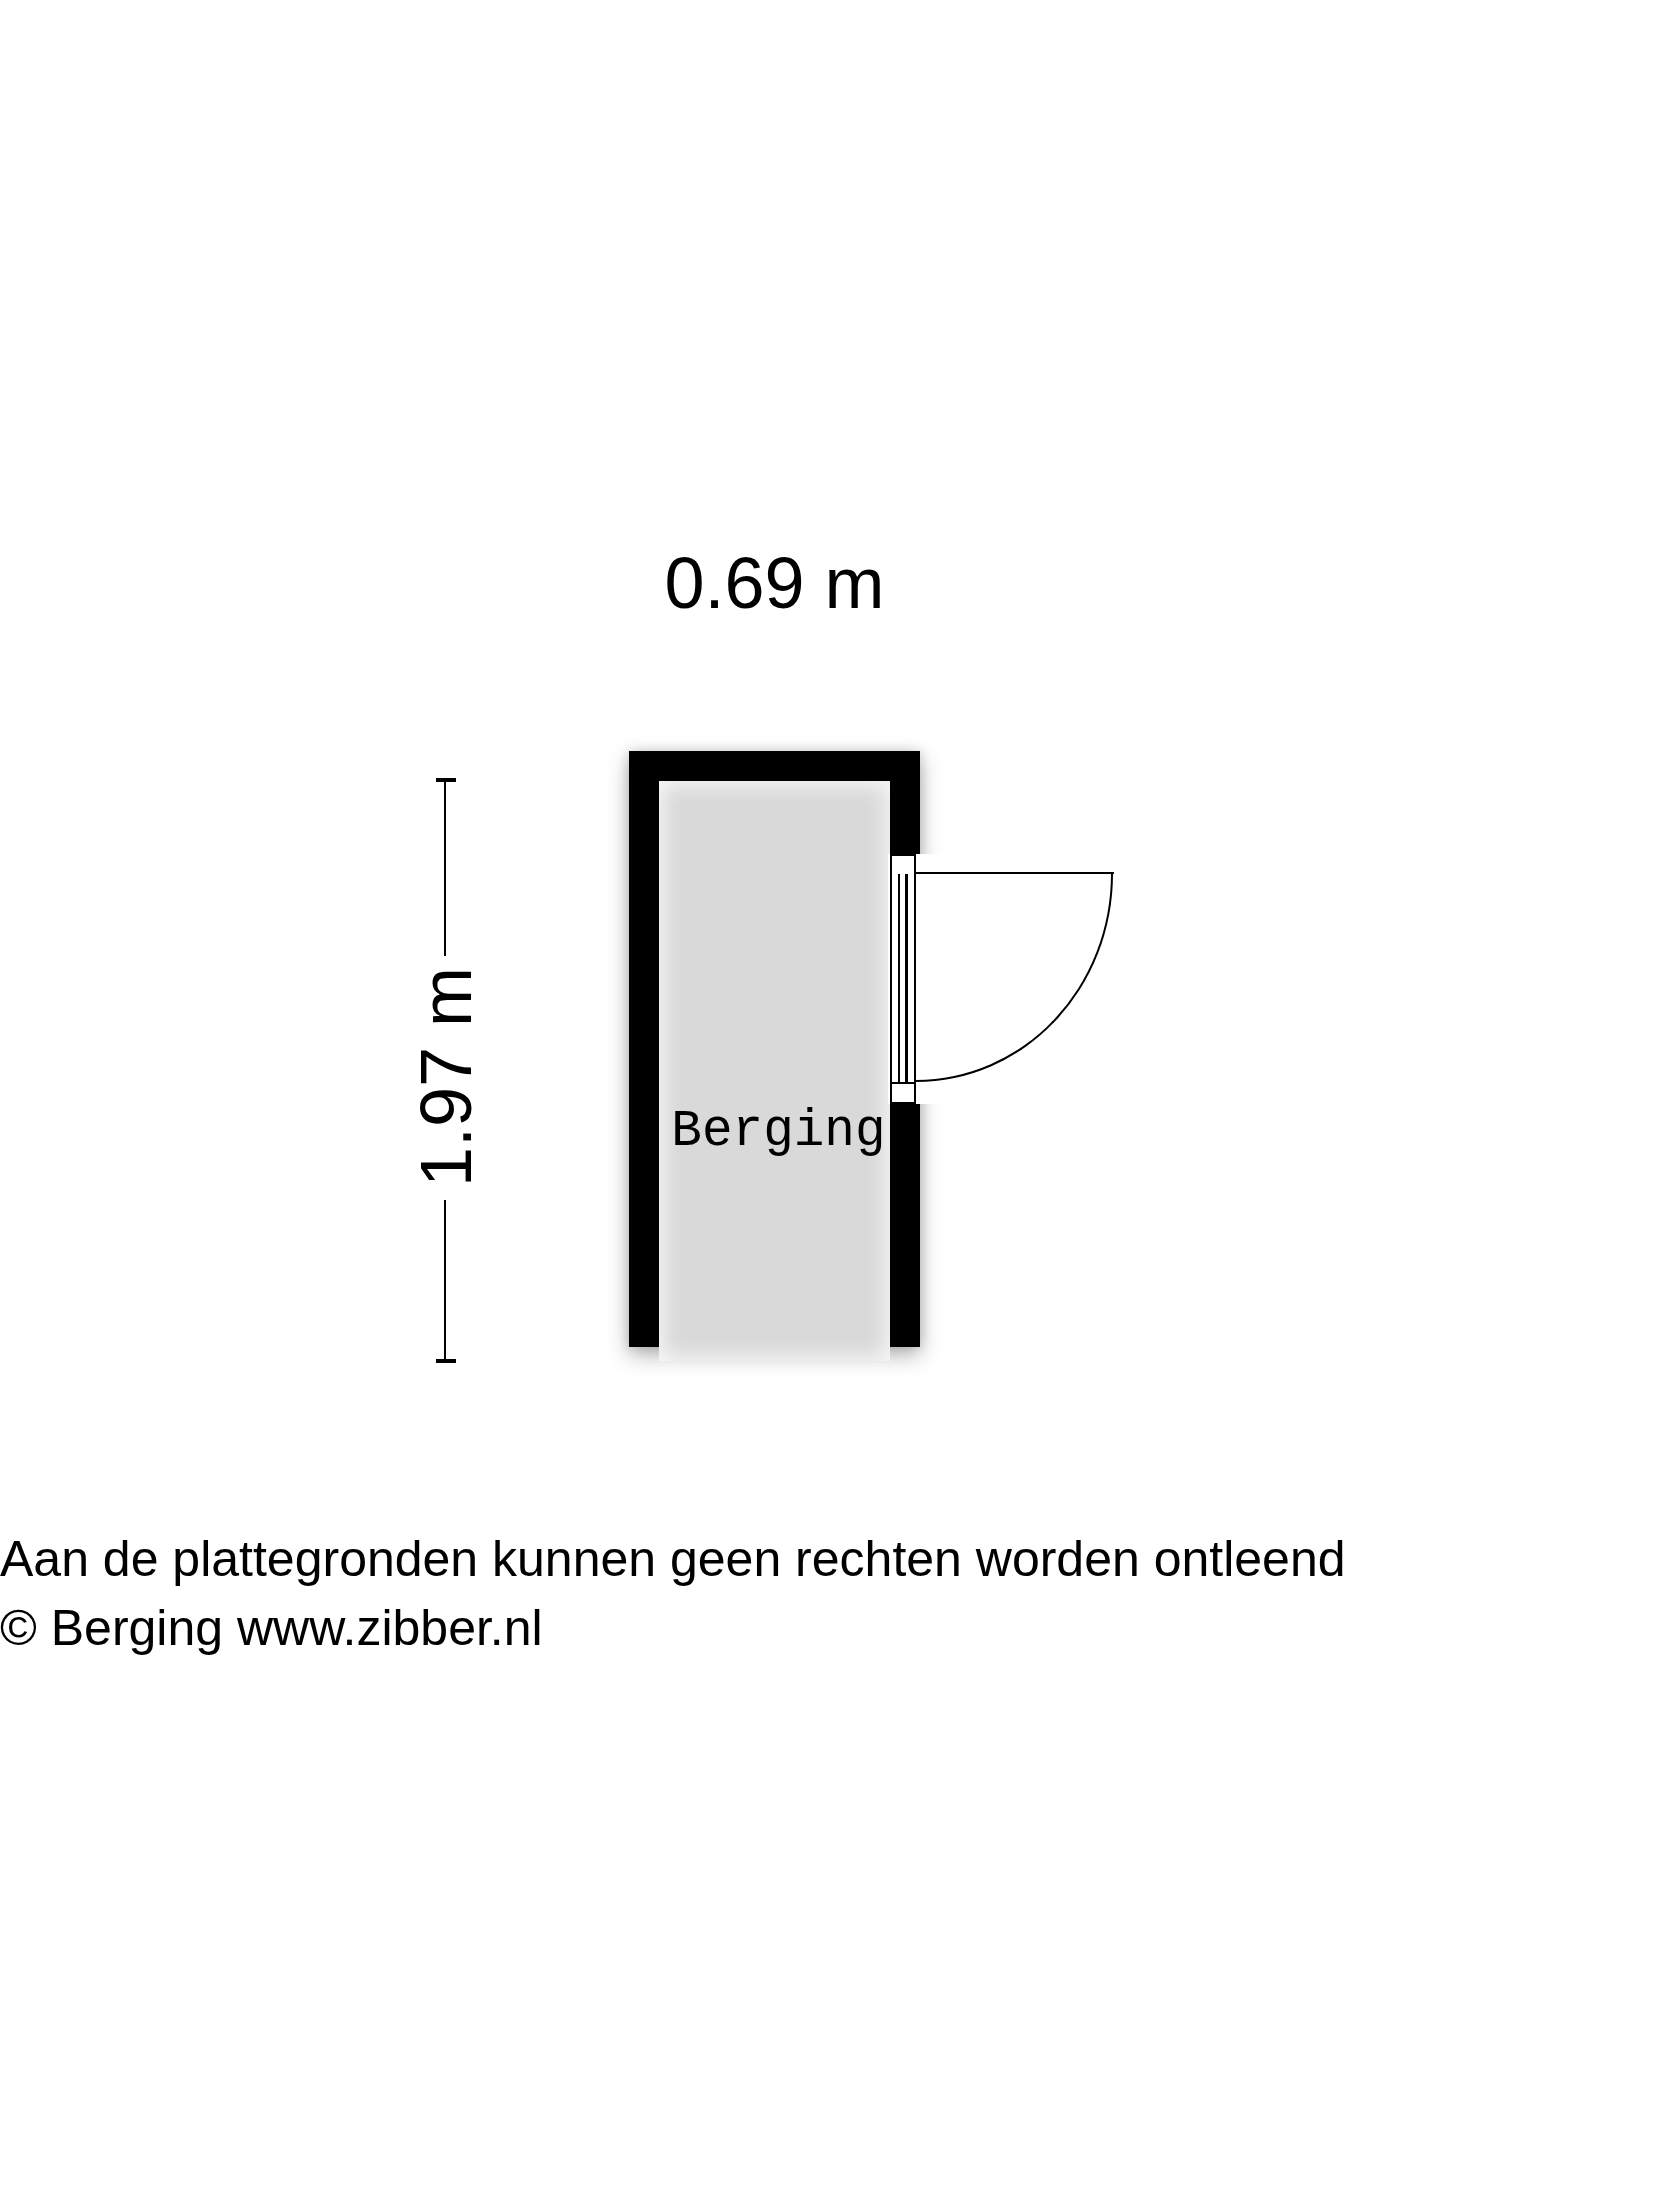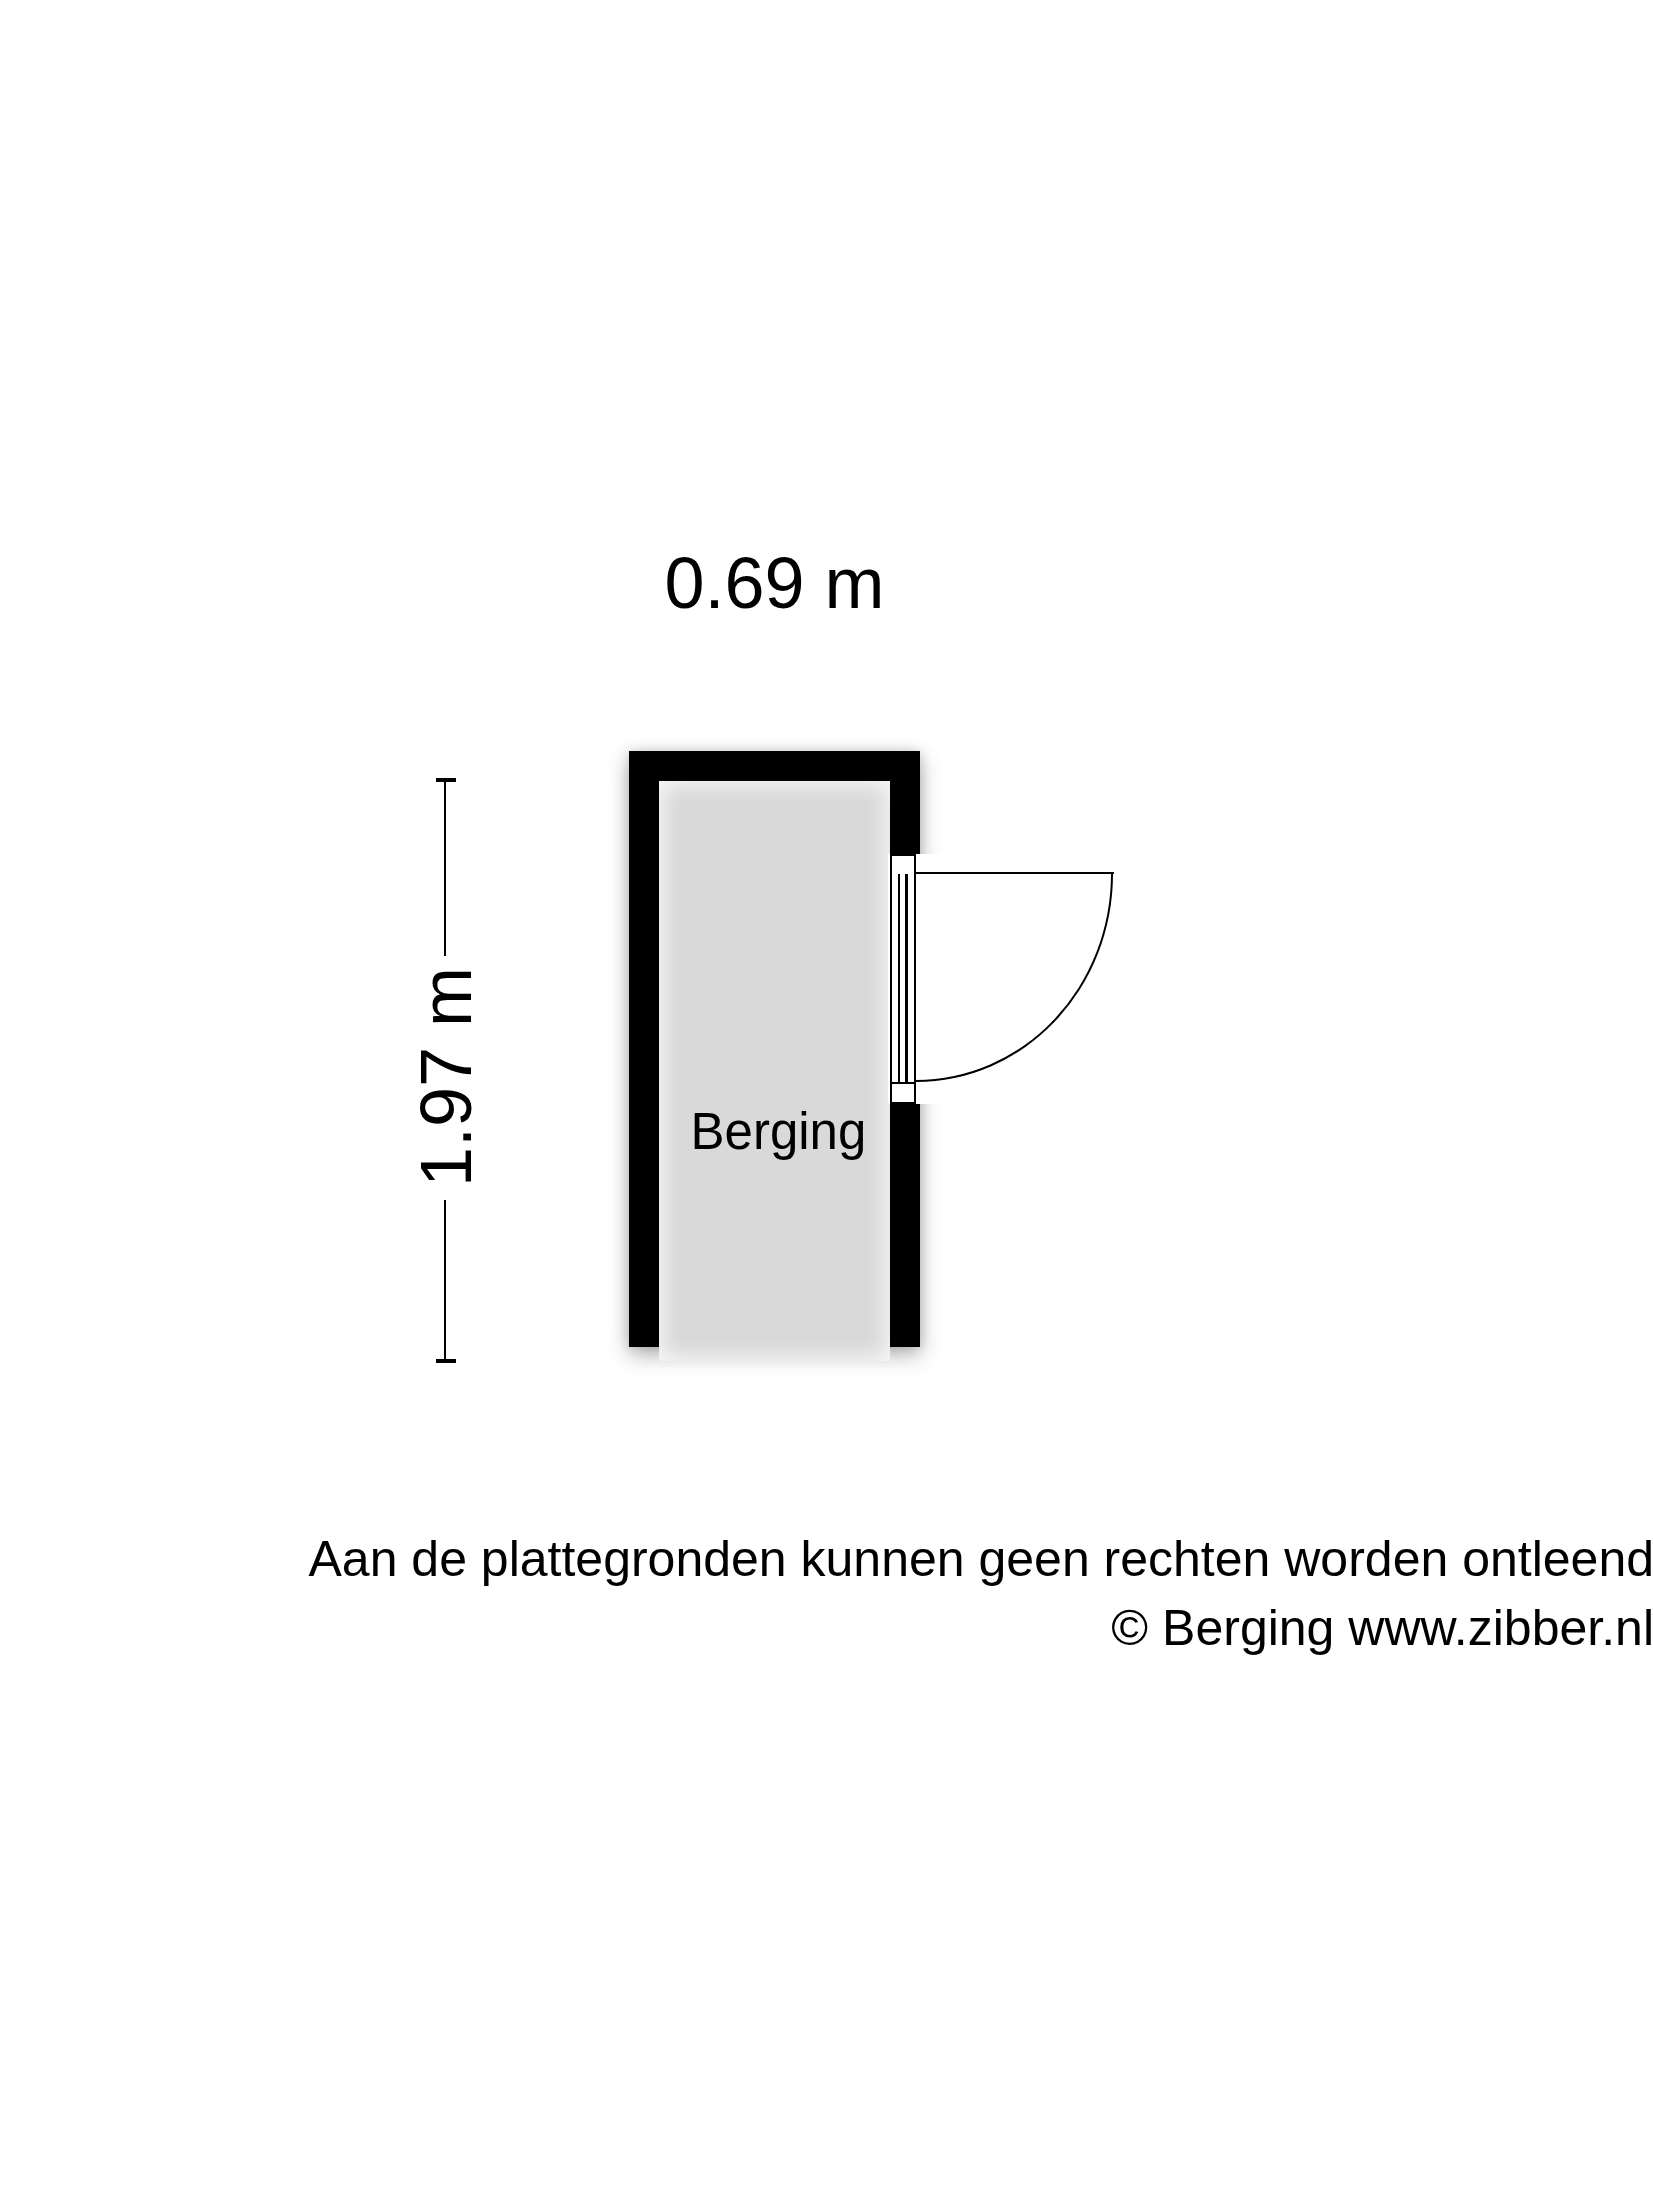--- a/index.html
+++ b/index.html
@@ -54,20 +54,21 @@
   .dim-seg.lower { top: 1200px; height: 162px; }
 
   
   .room {
     left: 629px;
     top: 751px;
     width: 291px;
     height: 596px;
     background: #000000;
     box-shadow: 0 7.9px 20.5px rgba(0,0,0,0.30), 0 0 11px rgba(0,0,0,0.14);
+    font-family: Liberation Mono, monospace;
   }
   .room-floor {
     position: absolute;
     left: 30px;
     top: 30px;
     width: 231px;
     height: 580px;
     background: #d9d9d9;
     box-shadow: inset 0 0 19px 4.7px rgba(255,255,255,0.78);
   }
@@ -138,21 +139,21 @@
     border-bottom: 2.4px solid #000000;
     border-bottom-right-radius: 100% 100%;
     background: transparent;
   }
 
   
   .footer {
     left: 0;
     top: 1525px;
     width: 1654px;
-    text-align: right;
+    text-align: left;
     font-size: 50px;
     line-height: 69px;
     white-space: nowrap;
   }
 </style>
 </head>
 <body>
 
 <div>
 

